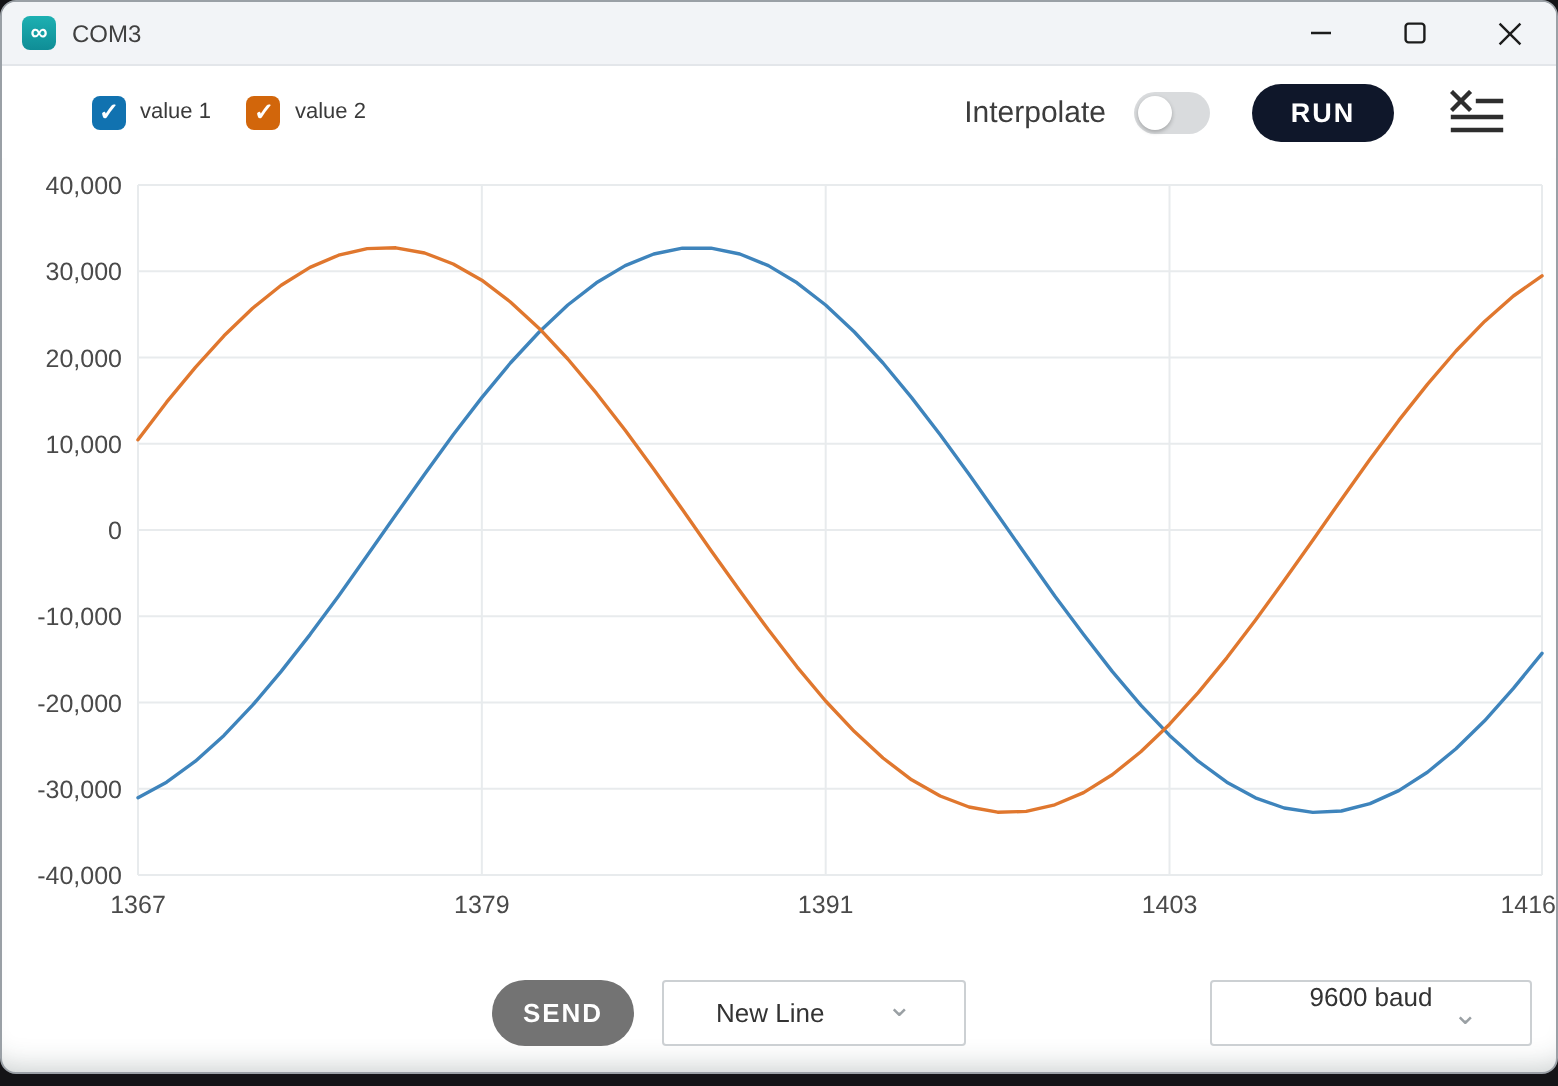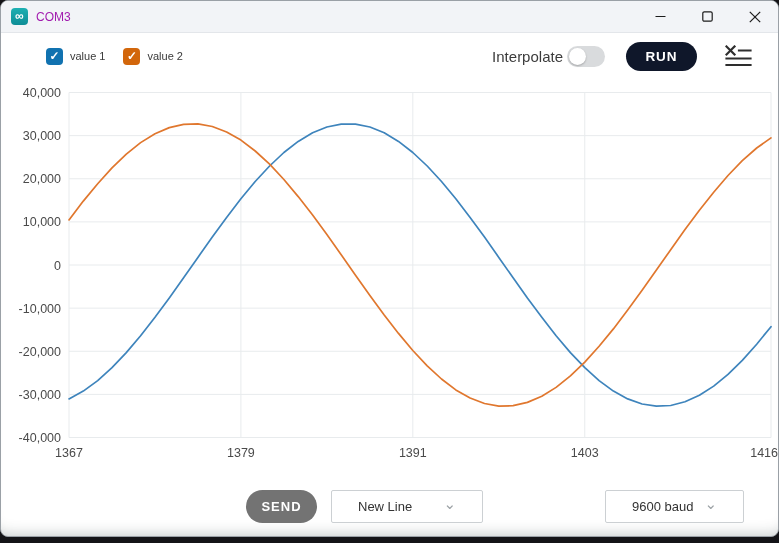--- a/index.html
+++ b/index.html
@@ -16,38 +16,38 @@
   .titlebar {
     height:32px; background:#f2f4f7; border-bottom:1px solid #e3e6ea;
     display:flex; align-items:center; padding-left:10px;
   }
   .app-icon {
     width:17px; height:17px; border-radius:4px;
     background:linear-gradient(#1db0b2,#0f8d96);
     color:#fff; font-weight:bold; font-size:12px; line-height:16px;
     text-align:center; margin-right:8px; user-select:none;
   }
-  .title { font-size:12px; color:#a21caf; }
+  .title { font-size:12px; color:#404040; }
   .win-controls { margin-left:auto; display:flex; height:32px; }
   .win-btn { width:47px; height:32px; display:flex; align-items:center; justify-content:center; cursor:default; }
   .win-btn svg { display:block; }
   
   .plot-header {
     height:46px; display:flex; align-items:center;
     padding:0 26px 0 45px; background:#fff;
   }
   .legend-item { display:flex; align-items:center; margin-right:18px; }
   .cb {
     width:17px; height:17px; border-radius:4px; display:flex;
     align-items:center; justify-content:center; margin-right:7px;
   }
   .cb .check { color:#fff; font-size:12px; font-weight:bold; line-height:1; }
   .legend-label { font-size:11px; color:#3a3a3a; }
   .header-right { margin-left:auto; display:flex; align-items:center; }
-  .interp-label { font-size:15px; color:#3c3c3c; margin-right:4px; }
+  .interp-label { font-size:15px; color:#3c3c3c; margin-right:14px; }
   .toggle {
     width:38px; height:21px; border-radius:11px; background:#d9dbdd;
     position:relative; margin-right:21px;
   }
   .toggle .knob {
     position:absolute; top:2px; left:2px; width:17px; height:17px;
     border-radius:50%; background:#fff; box-shadow:0 1px 2px rgba(0,0,0,.25);
   }
   .run-btn {
     border:none; width:71px; height:29px; border-radius:15px;
@@ -72,21 +72,21 @@
     font-size:13px; font-weight:bold; letter-spacing:1px; cursor:pointer;
   }
   .select {
     position:absolute; top:12px; height:33px; width:152px;
     border:1px solid #ccd0d3; border-radius:2px; background:#fff;
     display:flex; align-items:center; padding:0 26px; font-size:13px; color:#333;
     cursor:pointer;
   }
   .select .chev { margin-left:auto; color:#9aa0a4; font-size:15px; line-height:10px; transform:translateY(-3px); }
   .select.line-ending { left:330px; }
-  .select.baud { left:604px; width:139px; }
+  .select.baud { left:604px; width:161px;flex-direction:column; }
 </style>
 </head>
 <body>
 
 <div class="desktop">
   <div class="window">
 
     <div class="titlebar">
       <div class="app-icon">∞</div>
       <span class="title">COM3</span>

